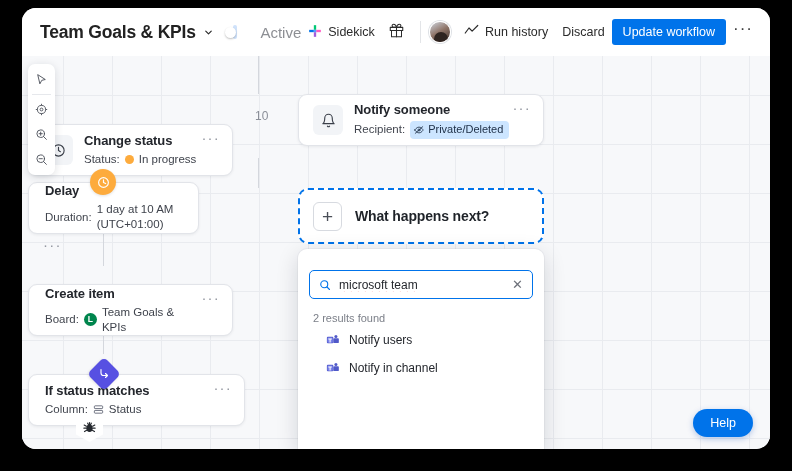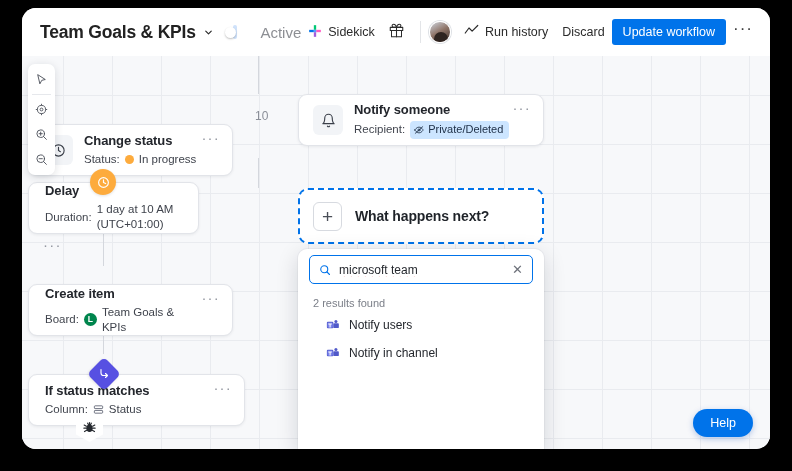--- a/index.html
+++ b/index.html
@@ -177,21 +177,21 @@
   .next-label { font-size: 14px; font-weight: 700; color: #1f2329; letter-spacing: -.15px; }
   
   .dropdown {
     position: absolute;
     background: #fff;
     border-radius: 9px 9px 0 0;
     box-shadow: 0 6px 22px rgba(15,20,40,.16), 0 0 0 1px rgba(15,20,40,.04);
     z-index: 30;
     overflow: hidden;
   }
-  .search-wrap { padding: 6px 11px 4px 11px; }
+  .search-wrap { padding: 21px 11px 4px 11px; }
   .search-field {
     display: flex; align-items: center; gap: 8px;
     border: 1.5px solid #0073ea; border-radius: 5px;
     height: 29px; padding: 0 9px; background: #fff;
   }
   .search-input {
     flex: 1; border: none; outline: none; font-size: 12px; color: #25282e;
     font-family: "Liberation Sans", sans-serif; background: transparent;
     text-decoration: underline; text-decoration-style: wavy;
     text-decoration-color: #e55; text-decoration-thickness: 1px;

